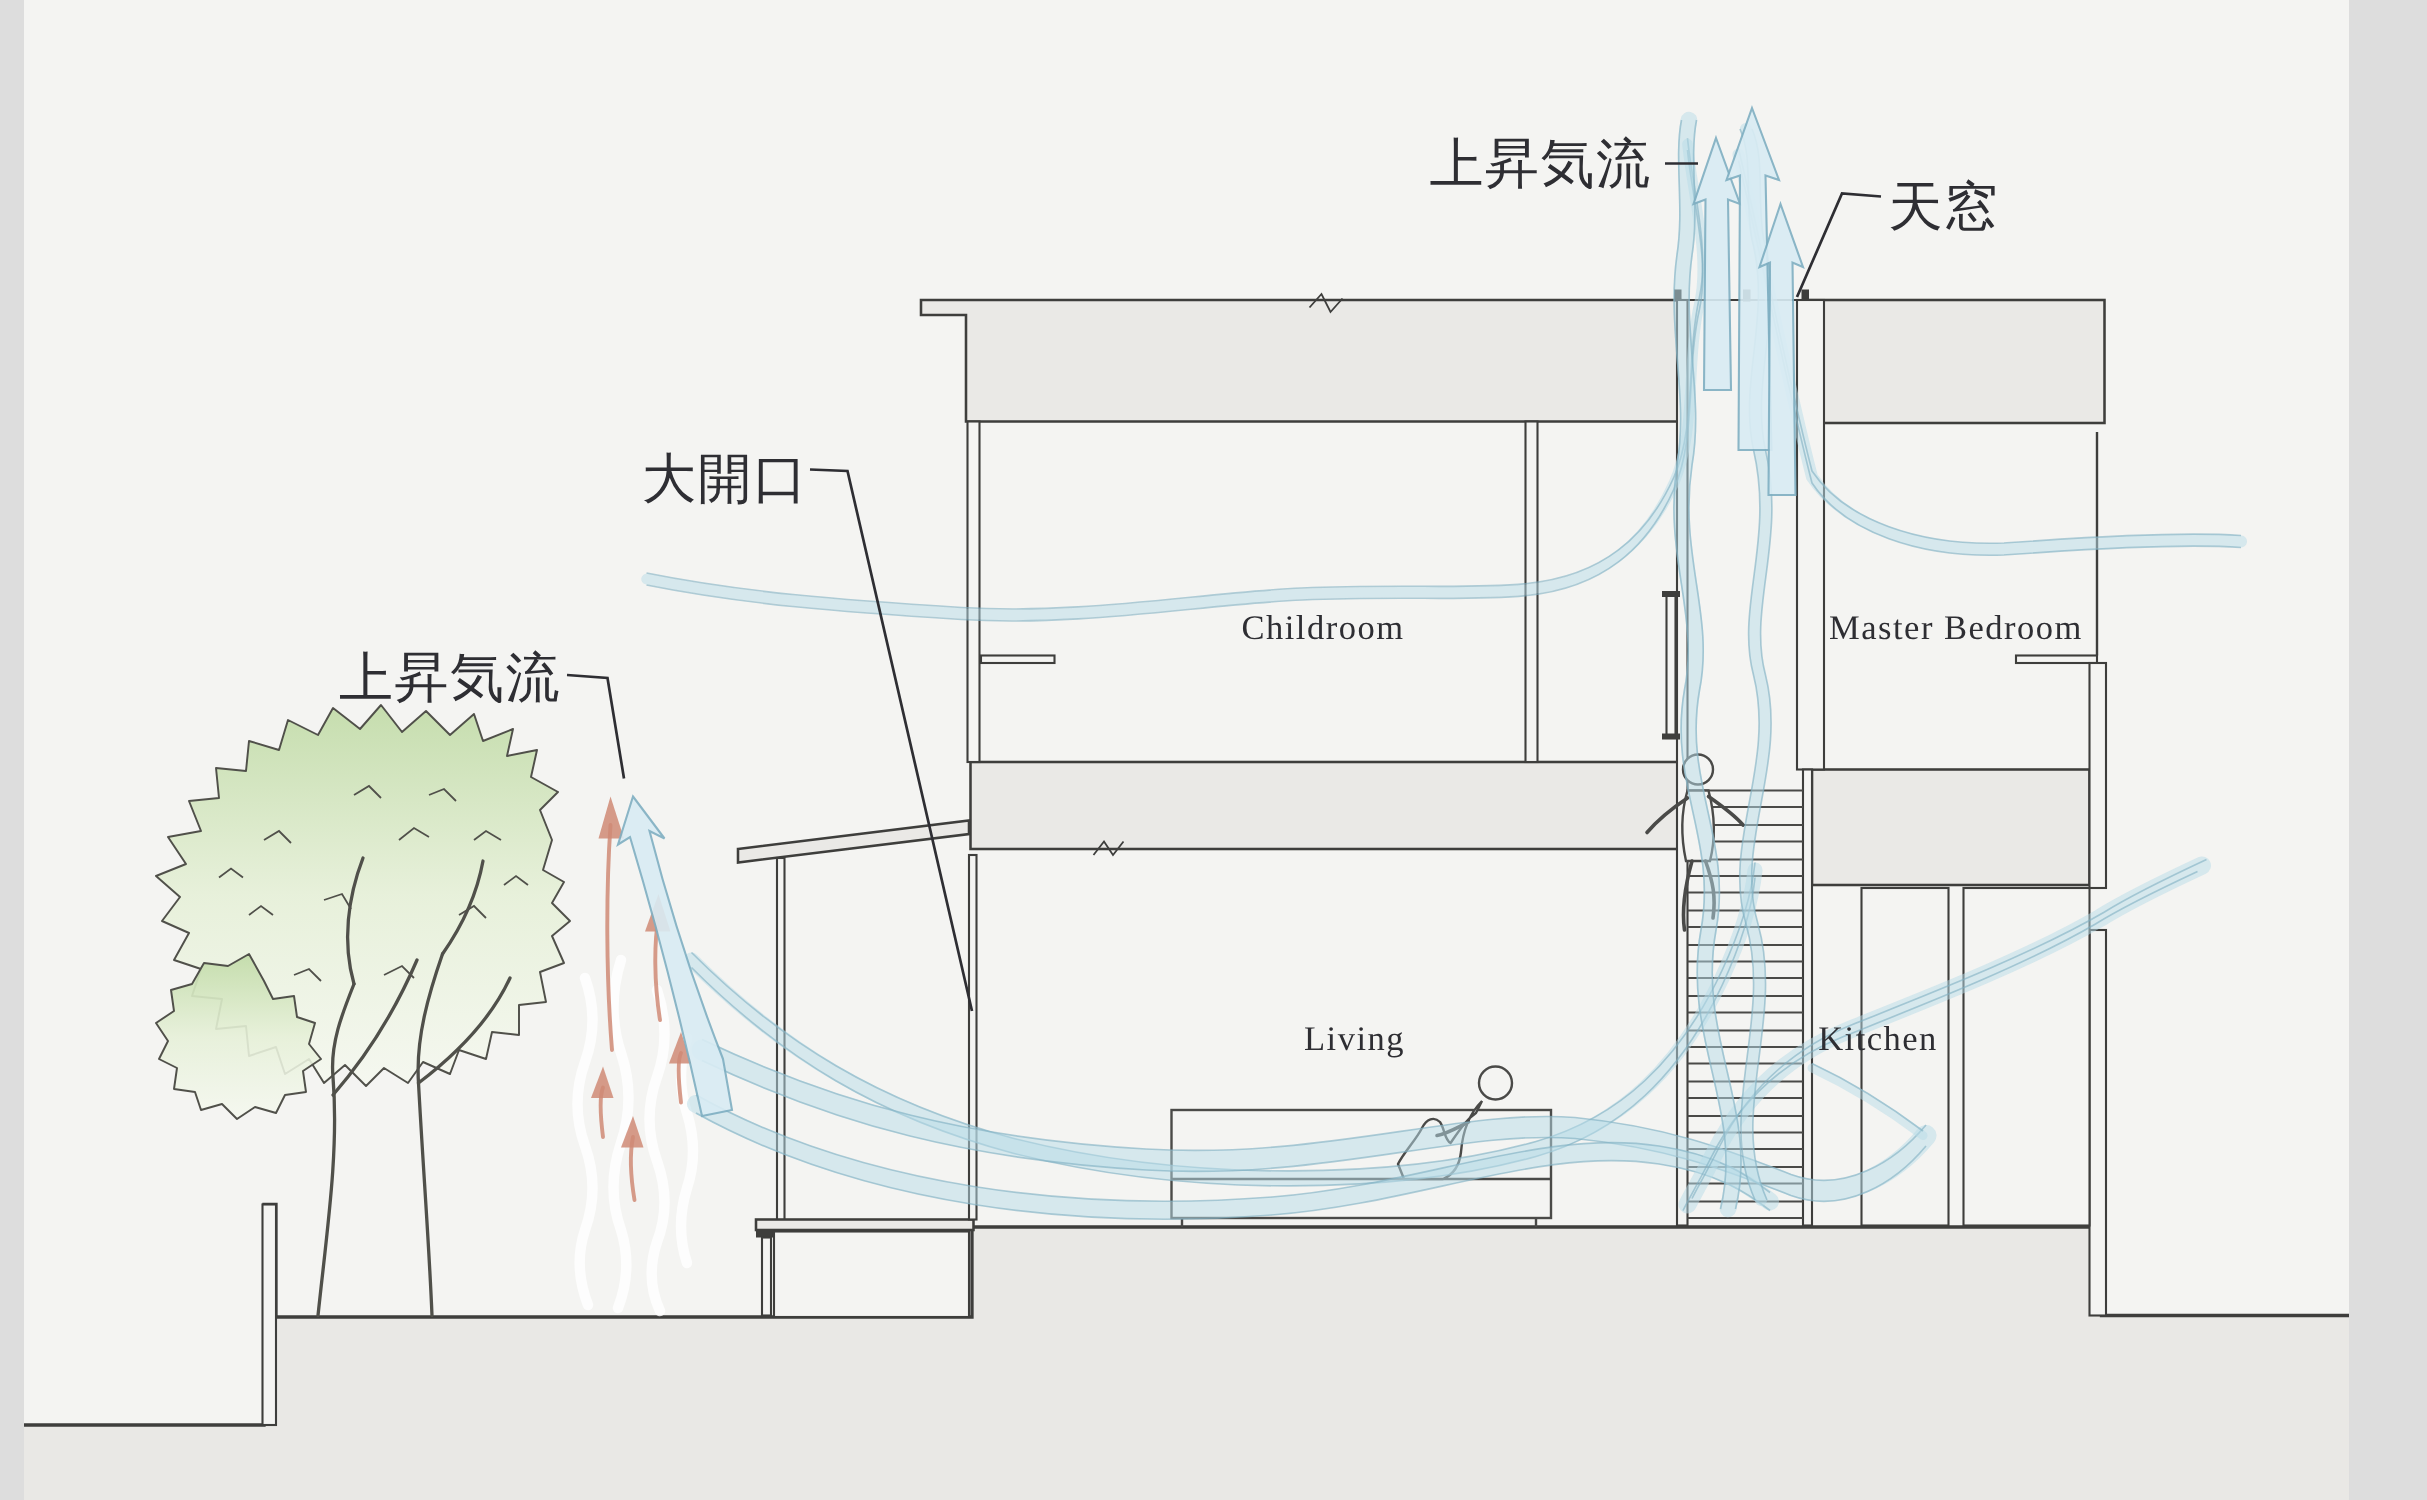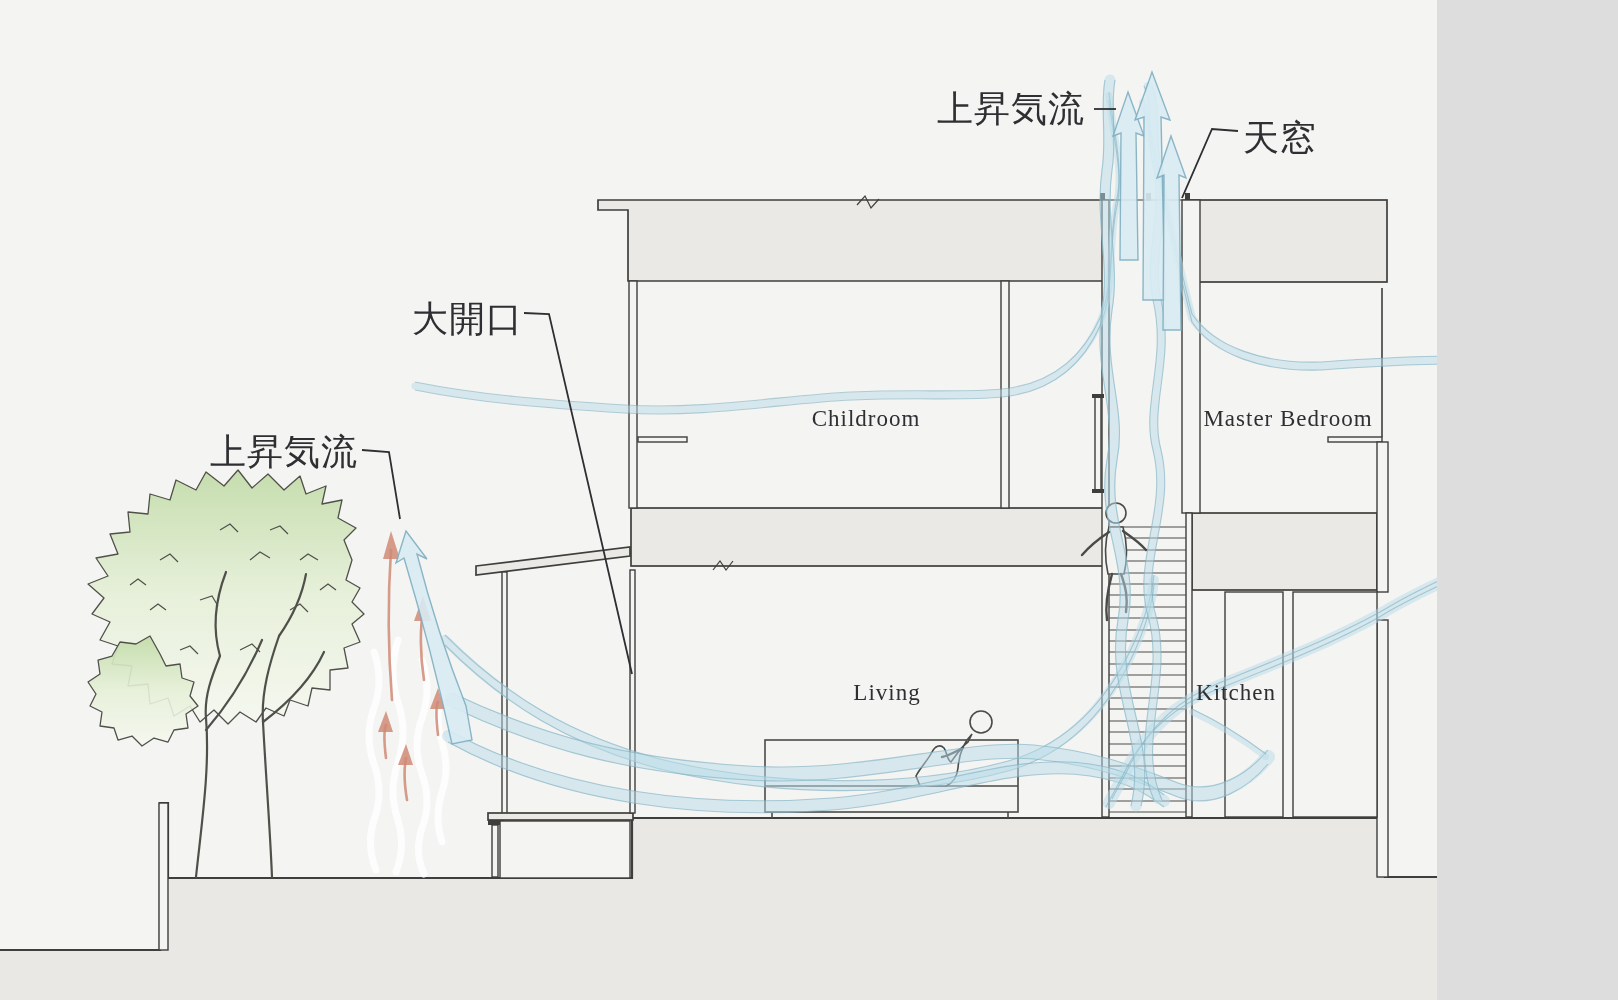--- a/index.html
+++ b/index.html
@@ -1,16 +1,16 @@
 <!DOCTYPE html>
 <html style="--background: #f4f4f2; --ground: #e9e8e5; --structureFill: #eae9e6; --line: #3e3e3c; --airflowFill: #b8dbe8; --airflowEdge: #7fafc2; --arrowBlueFill: #d9ecf4; --updraftRed: #cf8a76; --heatWave: #ffffff; --treeGreenDark: #c3dcaa; --treeGreenLight: #f5f8ef; --treeLine: #50504a; --figureLine: #4a4a48; --text: #2e2e33;"><head>
 <meta charset="utf-8">
 <style>
   html,body{margin:0;padding:0;background:#ddd;}
-  .stage{width:1437px;height:1000px;position:relative;background:var(--background);overflow:hidden;}
+  .stage{width:1550px;height:1000px;position:relative;background:var(--background);overflow:hidden;margin-left:16px;}
   svg{display:block;}
   text{user-select:none;}
   .txt-jp{font-family:"DejaVu Sans",sans-serif;font-size:36px;font-weight:500;fill:var(--text);letter-spacing:1px;}
   .txt-en{font-family:"Liberation Serif","DejaVu Serif",serif;font-size:23px;fill:var(--text);letter-spacing:1px;}
   .leader{stroke:var(--text);stroke-width:1.8;fill:none;}
   .ground{fill:var(--ground);stroke:none;}
   .ground-line{stroke:var(--line);stroke-width:2.2;fill:none;}
   .slab{fill:var(--structureFill);stroke:var(--line);stroke-width:1.7;}
   .wall{fill:var(--background);stroke:var(--line);stroke-width:1.4;}
   .ln{stroke:var(--line);stroke-width:1.6;fill:none;}

